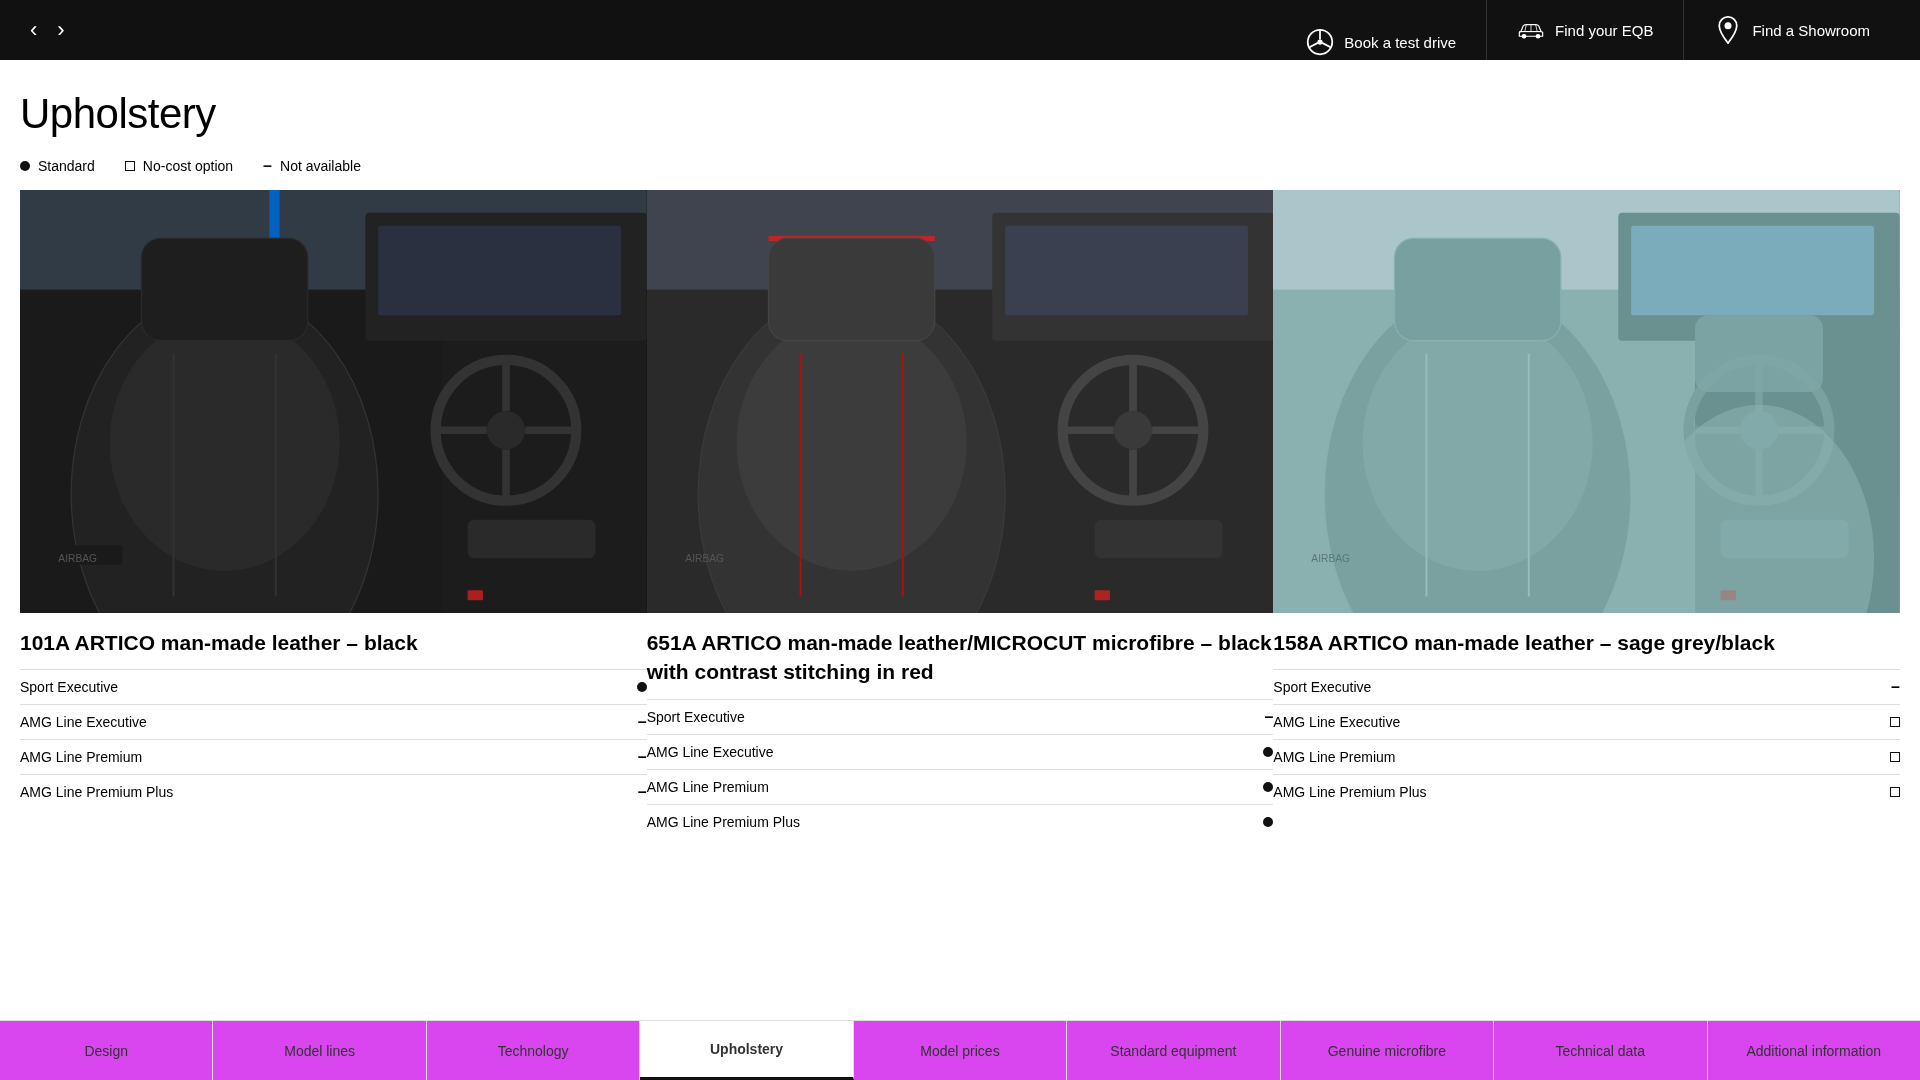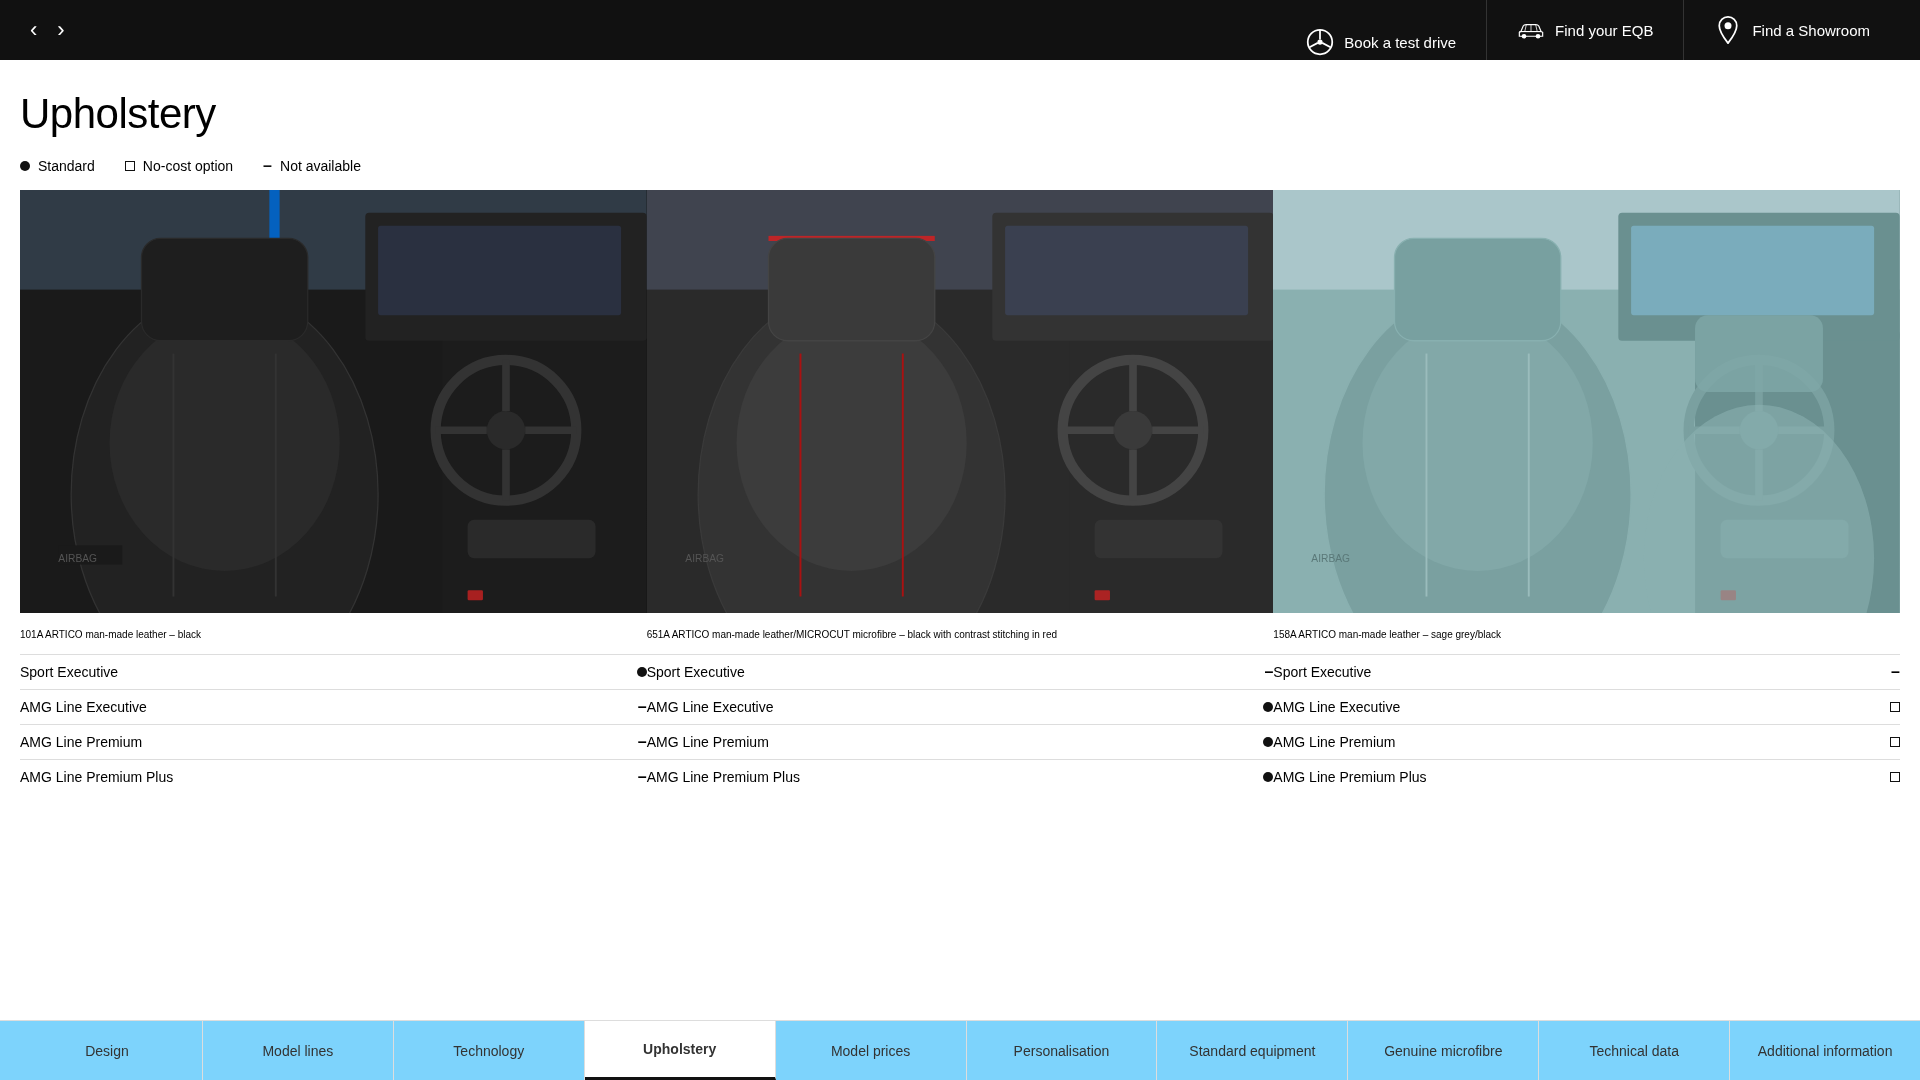--- a/index.html
+++ b/index.html
@@ -108,22 +108,22 @@
       background: linear-gradient(135deg, #1a1a1a 0%, #2d2d2d 30%, #111 60%, #0a0a0a 100%);
     }
     .img-grey {
       background: linear-gradient(135deg, #3a3a3a 0%, #4a4a4a 30%, #2a2a2a 60%, #1a1a1a 100%);
     }
     .img-sage {
       background: linear-gradient(135deg, #7a9a9a 0%, #8ab0b0 30%, #6a8888 60%, #9abcbc 100%);
     }
 
     .card-title {
-      font-size: 10px;
-      font-weight: 400;
+      font-size: 21px;
+      font-weight: 700;
       padding: 15px 0 12px 0;
       line-height: 1.4;
     }
 
     .spec-table {
       width: 100%;
       border-collapse: collapse;
       font-size: 14px;
     }
     .spec-table tr {
@@ -157,24 +157,23 @@
       line-height: 1;
     }
 
     
     .bottom-nav {
       position: fixed;
       bottom: 0;
       left: 0;
       width: 1920px;
       height: 60px;
-      background: #7dd3fc;
+      background: #d946ef;
       display: flex;
       border-top: 1px solid #ddd;
-      padding-left: 12px;
     }
     .bottom-nav-item {
       flex: 1;
       display: flex;
       align-items: center;
       justify-content: center;
       font-size: 14px;
       color: #333;
       cursor: pointer;
       border-right: 1px solid #ddd;
@@ -436,18 +435,17 @@
 
   </div>
 </main>
 
 <nav class="bottom-nav">
   <div class="bottom-nav-item">Design</div>
   <div class="bottom-nav-item">Model lines</div>
   <div class="bottom-nav-item">Technology</div>
   <div class="bottom-nav-item active">Upholstery</div>
   <div class="bottom-nav-item">Model prices</div>
-  <div class="bottom-nav-item">Personalisation</div>
   <div class="bottom-nav-item">Standard equipment</div>
   <div class="bottom-nav-item">Genuine microfibre</div>
   <div class="bottom-nav-item">Technical data</div>
   <div class="bottom-nav-item">Additional information</div>
 </nav>
 
 </body></html>

